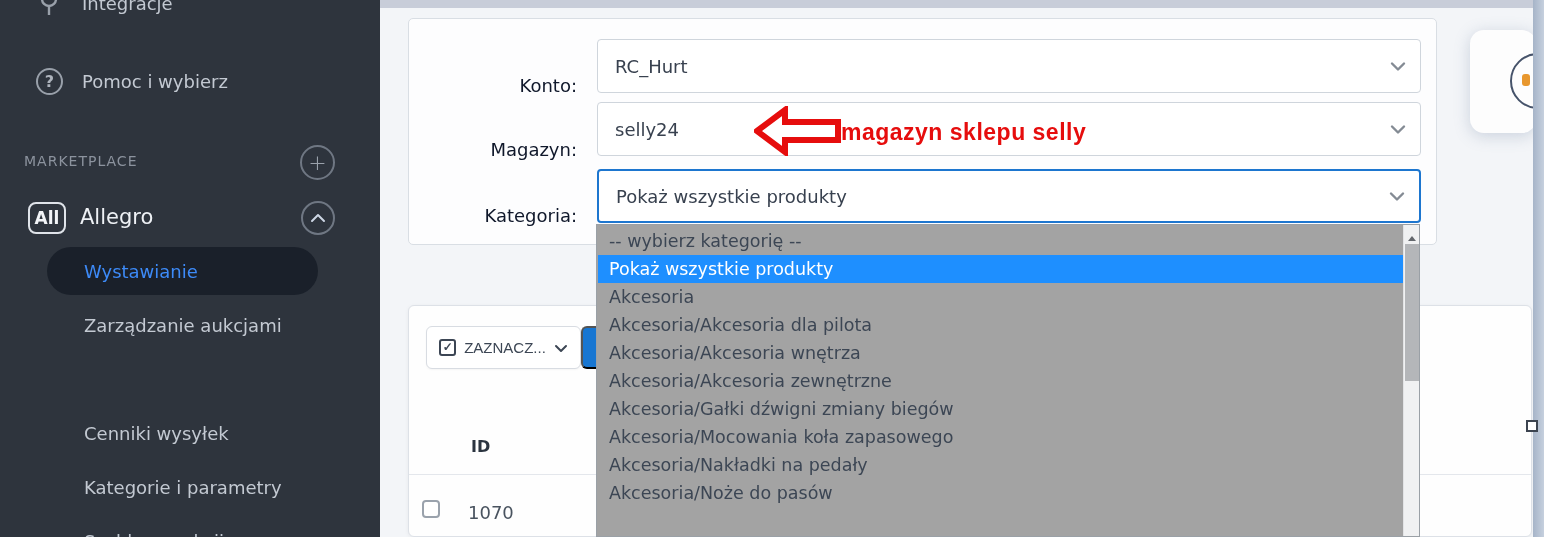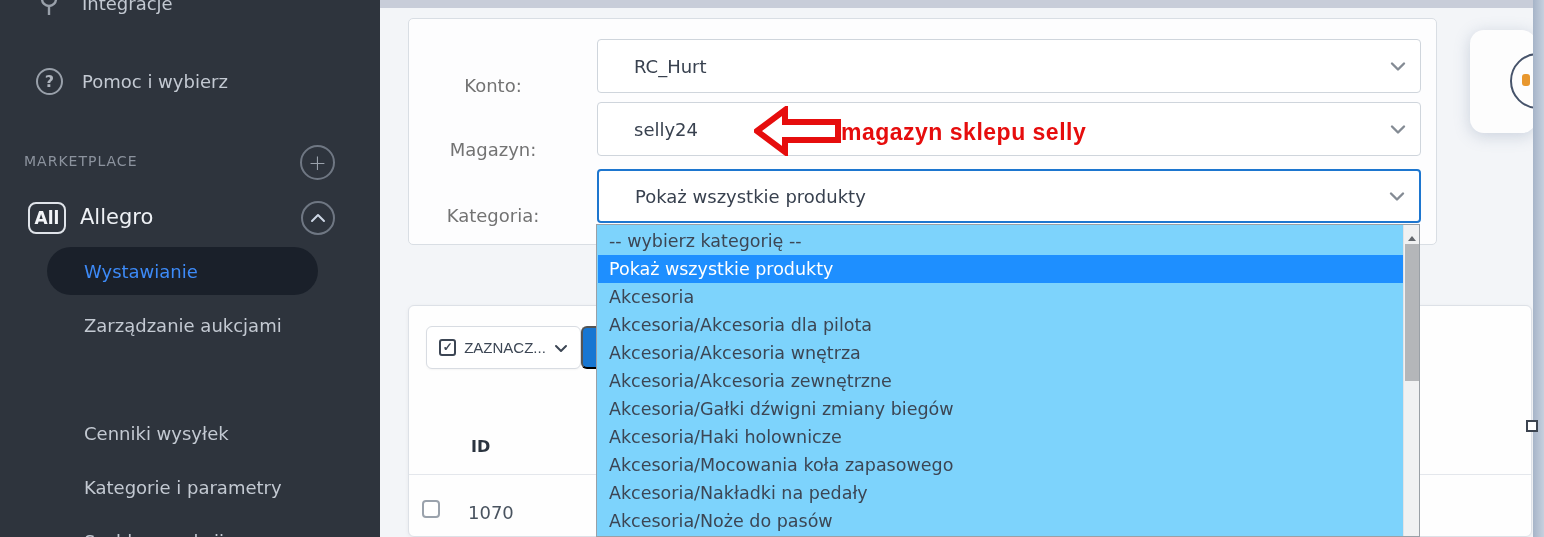--- a/index.html
+++ b/index.html
@@ -33,35 +33,35 @@
   .top-band { position:absolute; left:380px; top:0; width:1164px; height:8px; background:#c8cdd9; z-index:4; }
   .scroll-strip { position:absolute; right:0; top:0; width:11px; height:537px; background:linear-gradient(90deg,#a6b4c8,#c6d0de); z-index:70; }
   .strip-handle { position:absolute; left:1526px; top:420px; width:12px; height:12px; background:#ffffff; border:2px solid #3c4450; z-index:71; }
 
   .help-card { position:absolute; left:1470px; top:30px; width:66px; height:103px; background:#fdfdfd; border-radius:14px; box-shadow:0 3px 16px rgba(110,130,160,.30); z-index:10; overflow:hidden; }
   .help-circle { position:absolute; right:-30px; top:23px; width:56px; height:56px; border:2px solid #46536a; border-radius:50%; }
   .help-dot { position:absolute; right:6px; top:44px; width:8px; height:12px; background:#e8972e; border-radius:3px; }
 
   
   .filter-panel { position:absolute; left:408px; top:18px; width:1029px; height:227px; background:#fdfdfe; border:1px solid #d9dee4; border-radius:5px; z-index:1; }
-  .field-label { position:absolute; left:0; width:168px; text-align:center; font-size:18px; color:#737373; }
+  .field-label { position:absolute; left:0; width:168px; text-align:right; font-size:18px; color:#0f172a; }
   .lbl-0 { top:56px; } .lbl-1 { top:120px; } .lbl-2 { top:186px; }
   .select-box { position:absolute; left:188px; width:824px; height:54px; background:#ffffff; border:1px solid #cfd5dc; border-radius:4px; cursor:pointer; }
   .sel-0 { top:20px; } .sel-1 { top:83px;padding-left:48px; }
   .sel-2 { top:150px; border:2px solid #1d76cf; }
-  .select-value { position:absolute; left:17px; top:50%; transform:translateY(-50%); font-size:18px; color:#38414f; white-space:nowrap;margin-left:19px; }
+  .select-value { position:absolute; left:17px; top:50%; transform:translateY(-50%); font-size:18px; color:#38414f; white-space:nowrap; }
   .select-chevron { position:absolute; right:14px; top:50%; transform:translateY(-50%); color:#848b94; }
 
   
   .annotation { position:absolute; z-index:60; }
   .anno-arrow { position:absolute; left:754px; top:106px; width:88px; height:50px; }
   .anno-text { position:absolute; left:841px; top:119px; font-size:23px; font-weight:bold; color:#e60d0d; letter-spacing:0.5px; white-space:nowrap; font-family:"Liberation Sans","DejaVu Sans",sans-serif; }
 
   
-  .dropdown { position:absolute; left:596px; top:224px; width:824px; height:313px; background:#7dd3fc; border:1px solid #9aa0a6; z-index:50; overflow:hidden; }
+  .dropdown { position:absolute; left:596px; top:224px; width:824px; height:313px; background:#a3a3a3; border:1px solid #9aa0a6; z-index:50; overflow:hidden; }
   .dd-options { position:absolute; left:1px; top:2px; right:16px; }
   .dd-option { height:28px; line-height:28px; padding-left:11px; font-size:17.5px; color:#3c4654; white-space:nowrap; cursor:pointer; }
   .dd-option.highlight { background:#1e8fff; color:#ffffff; }
   .dd-scrollbar { position:absolute; top:0; right:0; width:16px; height:100%; background:#f0f1f2; border-left:1px solid #e2e3e5; }
   .dd-up-btn { position:absolute; top:2px; left:0; width:16px; height:14px; display:flex; align-items:flex-end; justify-content:center; cursor:pointer; }
   .dd-up-btn .tri { width:0; height:0; border-left:4px solid transparent; border-right:4px solid transparent; border-bottom:5px solid #63676c; }
   .dd-thumb { position:absolute; top:19px; left:1px; width:14px; height:137px; background:#b4b6b9; cursor:pointer; }
 
   
   .products-panel { position:absolute; left:408px; top:305px; width:1124px; height:232px; background:#fefefe; border:1px solid #dde1e7; border-radius:6px; box-shadow:0 1px 4px rgba(0,0,0,.05); z-index:1; }
@@ -194,21 +194,20 @@
 
   <div class="dropdown">
     <div class="dd-options">
       <div class="dd-option">-- wybierz kategorię --</div>
       <div class="dd-option highlight">Pokaż wszystkie produkty</div>
       <div class="dd-option">Akcesoria</div>
       <div class="dd-option">Akcesoria/Akcesoria dla pilota</div>
       <div class="dd-option">Akcesoria/Akcesoria wnętrza</div>
       <div class="dd-option">Akcesoria/Akcesoria zewnętrzne</div>
       <div class="dd-option">Akcesoria/Gałki dźwigni zmiany biegów</div>
-      <div class="dd-option">Akcesoria/Haki holownicze</div>
       <div class="dd-option">Akcesoria/Mocowania koła zapasowego</div>
       <div class="dd-option">Akcesoria/Nakładki na pedały</div>
       <div class="dd-option">Akcesoria/Noże do pasów</div>
     </div>
     <div class="dd-scrollbar">
       <div class="dd-up-btn">
           <span class="tri"></span>
         </div>
       <div class="dd-thumb"></div>
     </div>

